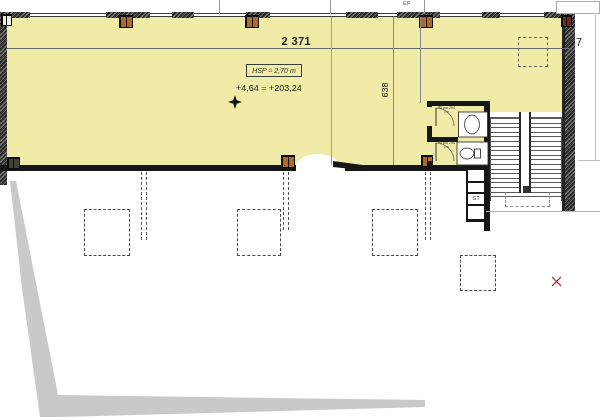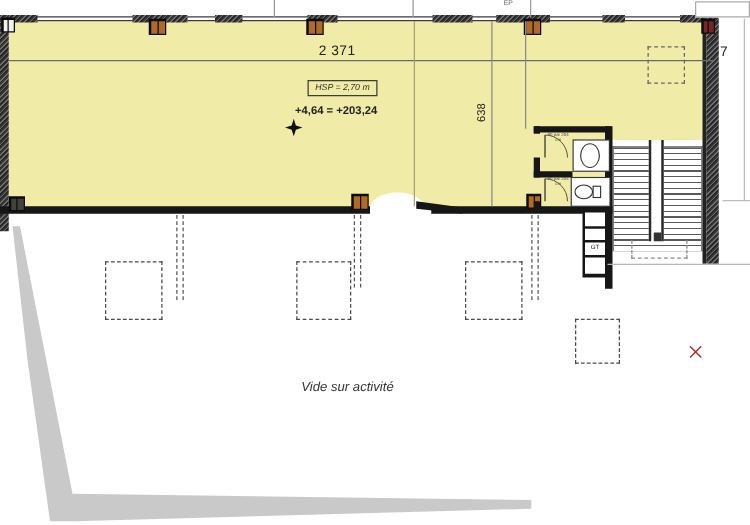--- a/index.html
+++ b/index.html
@@ -100,25 +100,25 @@
     </div>
 
   <div class="abs" style="left:7px;top:48px;width:565px;height:1px;background:#6b6b6b;"></div>
   <div class="abs thin-v" style="left:331px;top:17px;height:148px;background:#a6a372;"></div>
   <div class="abs thin-v" style="left:393px;top:17px;height:148px;"></div>
   <div class="abs thin-v" style="left:420px;top:17px;height:86px;"></div>
   <div class="abs thin-v" style="left:219px;top:0;height:14px;background:#999;"></div>
   <div class="abs thin-v" style="left:330px;top:0;height:14px;background:#999;"></div>
   <div class="abs thin-v" style="left:424px;top:0;height:14px;background:#999;"></div>
 
-  <div class="abs dim-text" style="left:255px;top:35px;width:56px;text-align:left;">2 371</div>
+  <div class="abs dim-text" style="left:255px;top:35px;width:56px;text-align:right;font-weight:bold;">2 371</div>
   <div class="abs dim-text" style="left:576px;top:36px;">7</div>
   <div class="abs rot-dim" style="left:370px;top:85px;">638</div>
   <div class="abs hsp-box" style="left:246px;top:64px;width:56px;height:13px;">HSP = 2,70 m</div>
-  <div class="abs small-text" style="left:236px;top:83px;font-weight:bold;">+4,64 = +203,24</div>
+  <div class="abs small-text" style="left:236px;top:83px;">+4,64 = +203,24</div>
   <div class="abs ep-text" style="left:403px;top:0;">EP</div>
 
   <div class="abs dash-sq" style="left:518px;top:37px;width:30px;height:30px;border-color:#666;"></div>
 
   <div class="abs wall" style="left:427px;top:101px;width:62px;height:5px;"></div>
   <div class="abs wall" style="left:427px;top:101px;width:5px;height:6px;"></div>
   <div class="abs wall" style="left:427px;top:126px;width:5px;height:16px;"></div>
   <div class="abs wall" style="left:427px;top:161px;width:5px;height:7px;"></div>
   <div class="abs wall" style="left:427px;top:137px;width:31px;height:5px;"></div>
   <div class="abs door-label" style="left:437px;top:106px;">90 par 204 cm</div>
@@ -139,21 +139,20 @@
   <div class="abs dash-v" style="left:288px;top:172px;height:58px;"></div>
   <div class="abs dash-v" style="left:425px;top:172px;height:68px;"></div>
   <div class="abs dash-v" style="left:430px;top:172px;height:68px;"></div>
 
   <div class="abs dash-sq" style="left:84px;top:209px;width:46px;height:47px;"></div>
   <div class="abs dash-sq" style="left:237px;top:209px;width:44px;height:47px;"></div>
   <div class="abs dash-sq" style="left:372px;top:209px;width:46px;height:47px;"></div>
   <div class="abs dash-sq" style="left:460px;top:255px;width:36px;height:36px;"></div>
 
   <div class="abs zone-block" style="left:178px;top:292px;width:200px;">
-    <div class="zone-note">Vide sur activité</div>
   </div>
 
   <div class="abs" style="left:556px;top:1px;width:44px;height:13px;background:#fff;border:1px solid #aaa;"></div>
   <div class="abs" style="left:595px;top:15px;width:1px;height:146px;background:#bbb;"></div>
   <div class="abs" style="left:578px;top:160px;width:22px;height:1px;background:#bbb;"></div>
 
   <svg class="abs" style="left:0;top:0;width:600px;height:420px;" viewBox="0 0 600 420">
 
     <polygon points="333,161 370,166 370,171 333,167" fill="#161616"></polygon>
 

